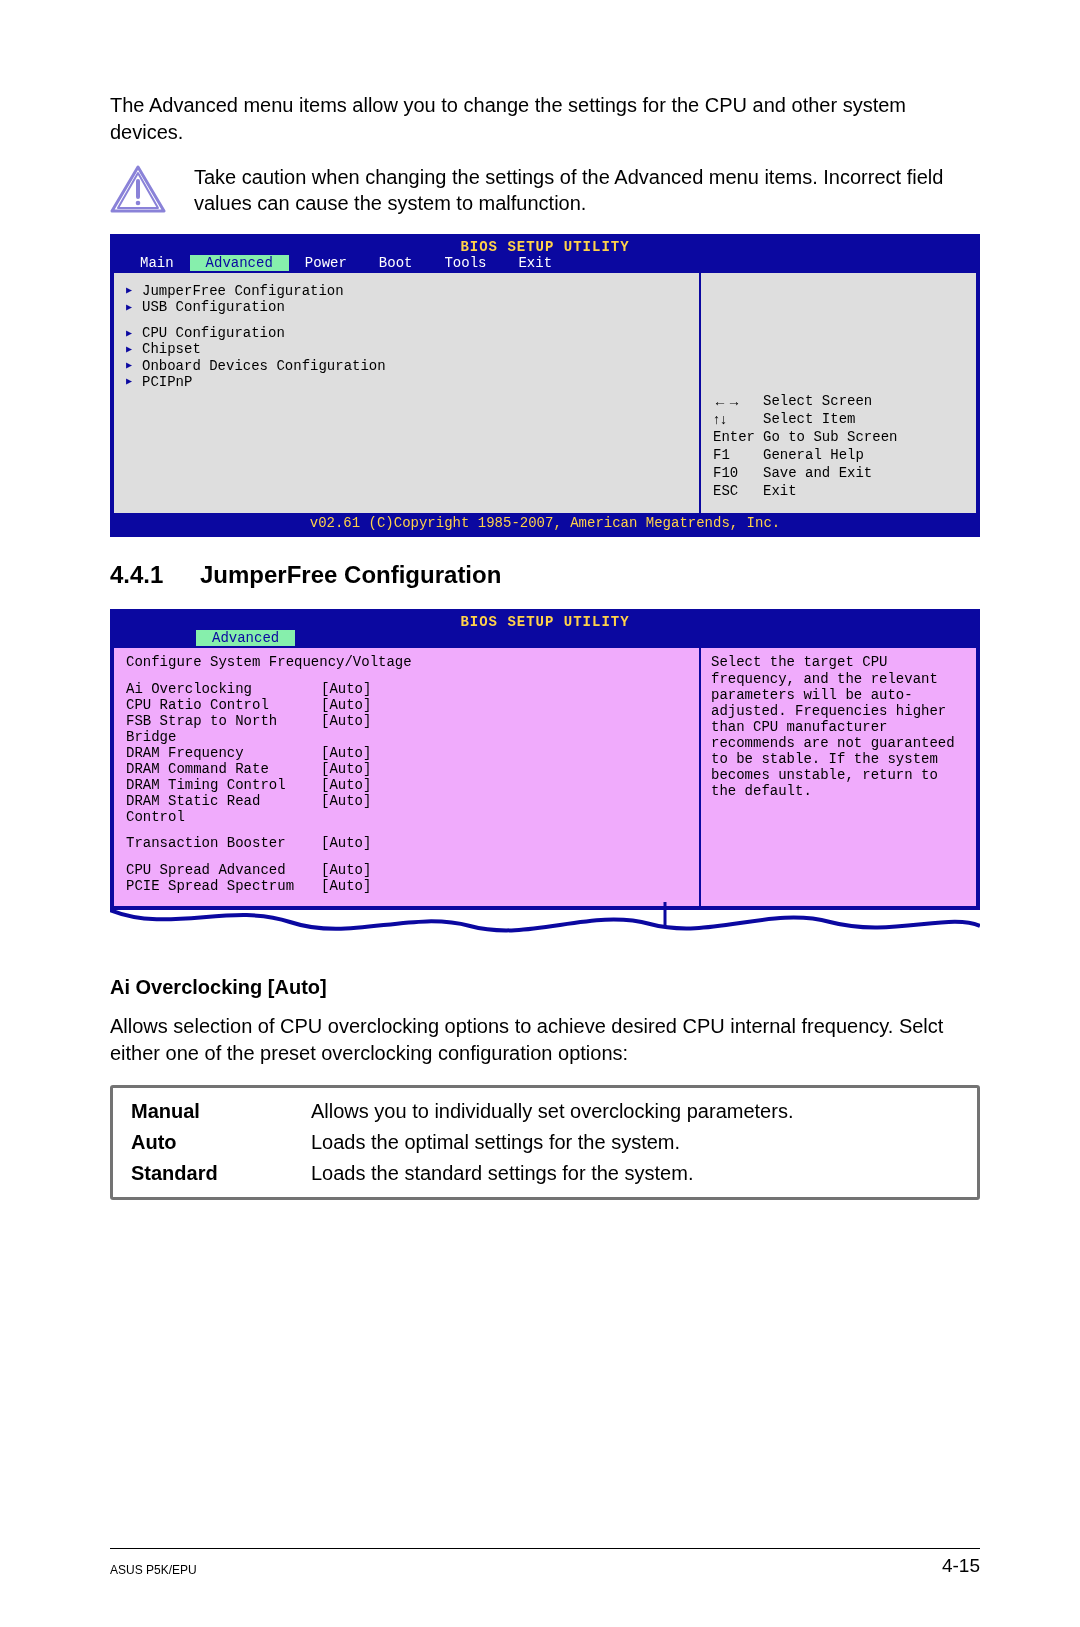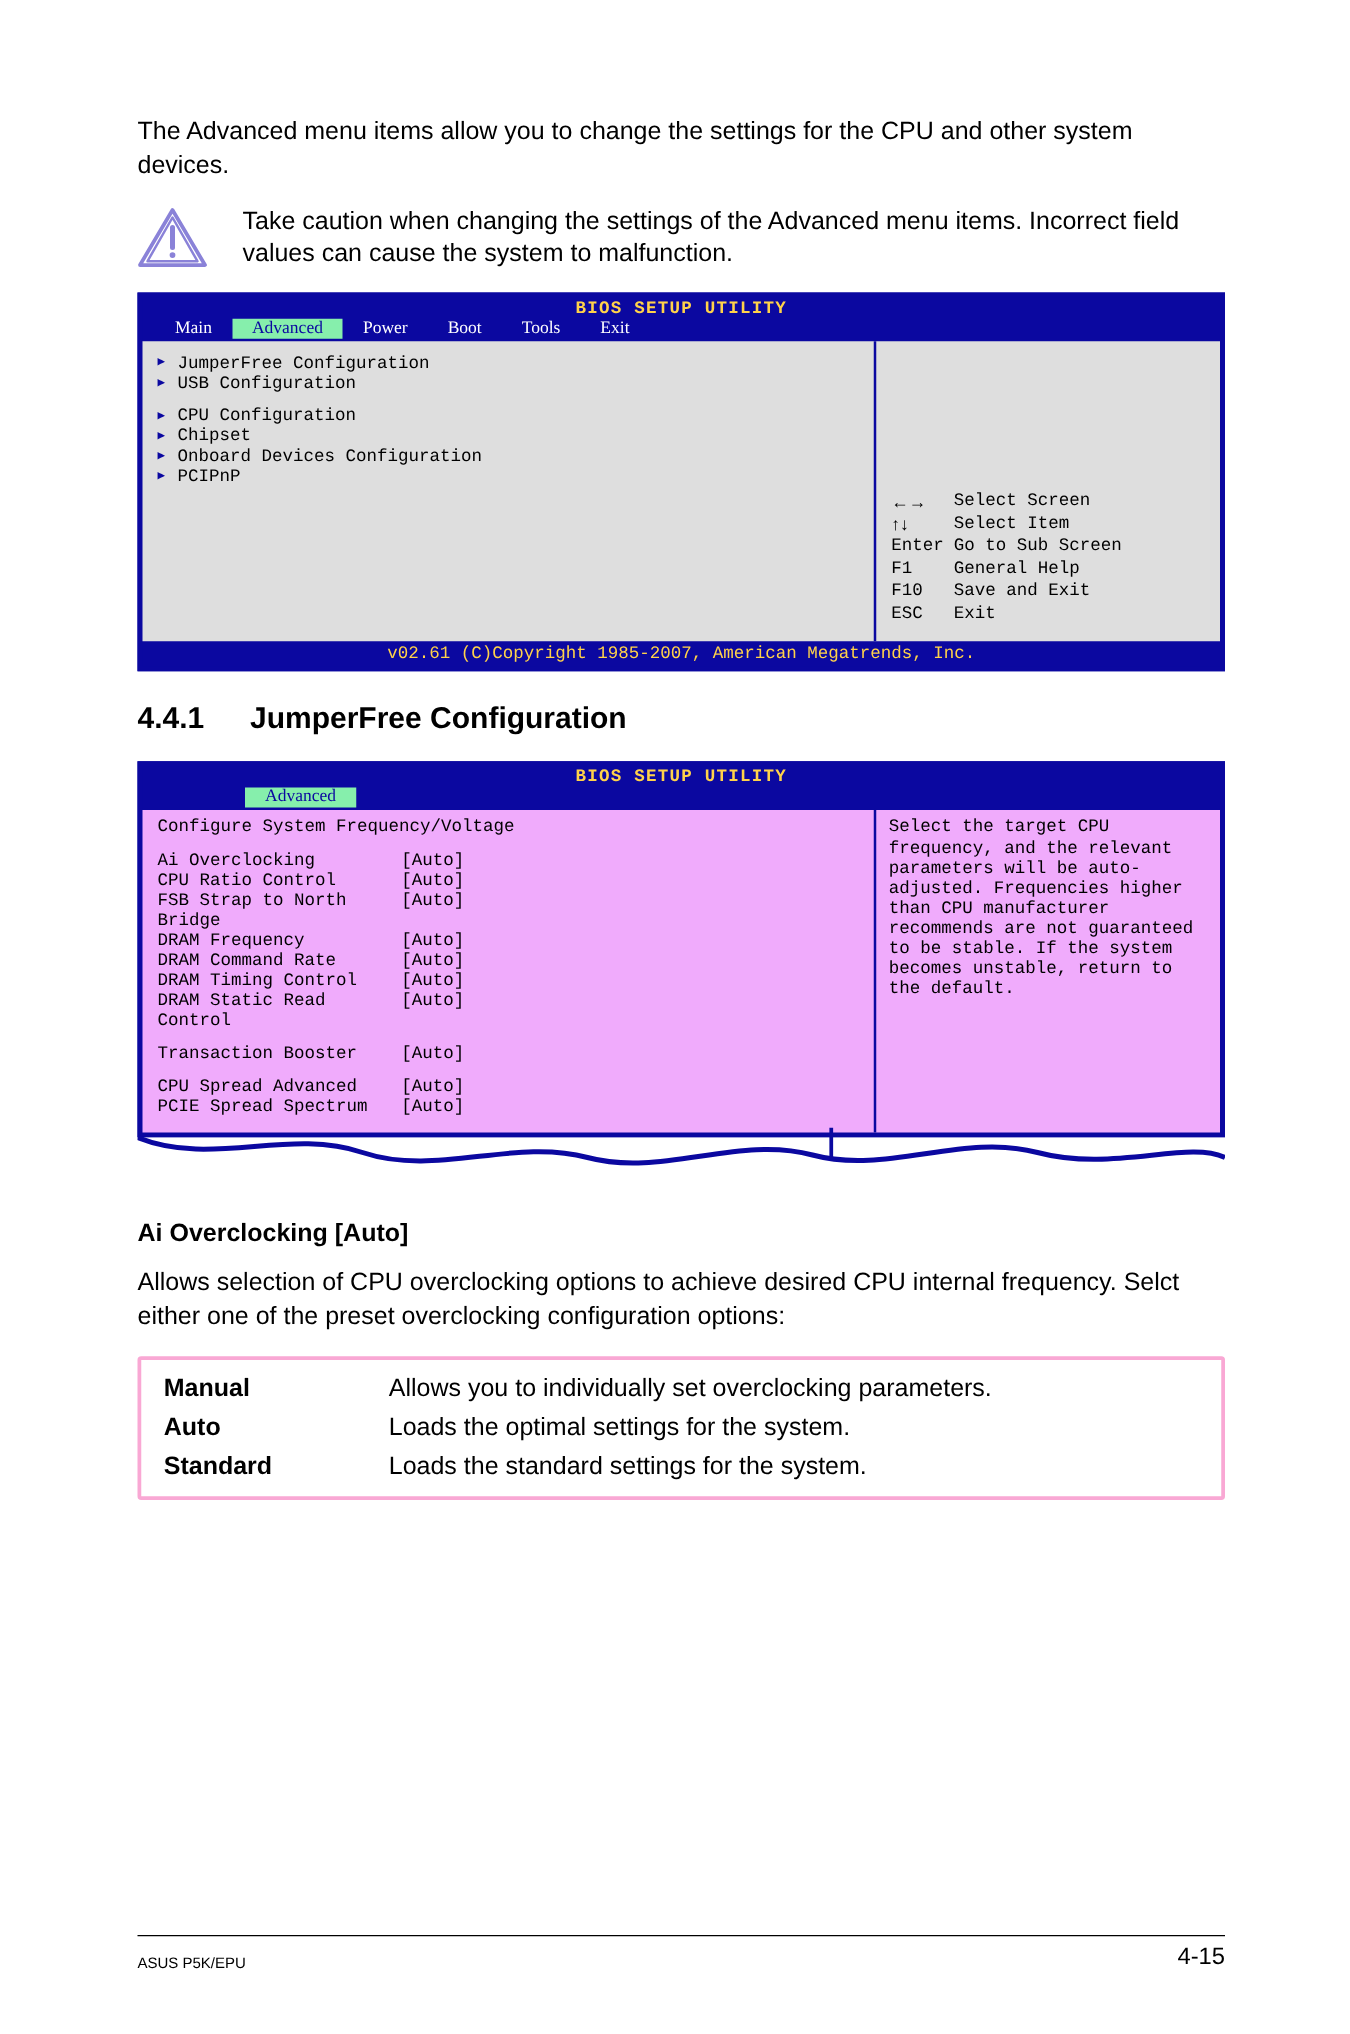--- a/index.html
+++ b/index.html
@@ -16,39 +16,39 @@
     box-sizing: border-box;
     padding: 92px 100px 60px 110px;
   }
   h1.section-title {
     font-size: 34px;
     font-weight: bold;
     margin: 0 0 24px 0;
   }
   h1.section-title .num { display:inline-block; width: 90px; }
   p.body { font-size: 20px; line-height: 1.35; margin: 0 0 18px 0; }
-  .caution-row { display:flex; align-items:flex-end; gap:28px; margin-bottom:18px; }
+  .caution-row { display:flex; align-items:center; gap:28px; margin-bottom:18px; }
   .caution-icon {
     width: 56px; height: 50px; flex: 0 0 56px;
     display:flex; align-items:center; justify-content:center;
   }
   .caution-icon svg { width:56px; height:50px; }
   .caution-text { font-size: 20px; line-height:1.3; }
   
   .bios {
     border: 4px solid #0b08a0;
     background: #0b08a0;
     font-family: "Courier New", monospace;
     font-size: 14px;
     line-height: 1.15;
     color: #000;
     margin-bottom: 24px;
   }
   .bios-titlebar { color: #ffd24a; text-align:center; padding:1px 0 0 0; font-weight:bold; letter-spacing:1px; }
-  .bios-tabs { display:flex; gap:0; padding: 0 10px 2px 10px; color:#fff;font-family:Liberation Serif, serif; }
+  .bios-tabs { display:flex; gap:0; padding: 0 10px 2px 10px; color:#fff; }
   .bios-tab { padding: 0 16px; }
   .bios-tab.active { background:#86efac; color:#0b08a0; }
   .bios-body { background:#dedede; display:flex; min-height:240px; }
   .bios-left { flex:1; border-right: 2px solid #0b08a0; padding:10px 12px 12px 12px; }
   .bios-right { width: 255px; padding:10px 10px 12px 10px; display:flex; flex-direction:column; }
   .bios-right-help { font-size:14px; color:#000; line-height:1.15; }
   .bios-keys { margin-top:auto; font-size:14px; }
   .bios-keys table td { padding:0 6px 0 0; white-space:nowrap; }
   .bios-left .menu-item { display:flex; align-items:center; gap:8px; }
   .bios-left .menu-group { margin-bottom:10px; }
@@ -60,21 +60,21 @@
   .bios2-body { background:#f0abfc; display:flex; }
   .bios2-left { flex:1; border-right:2px solid #0b08a0; padding:6px 12px 12px 12px; }
   .bios2-right { width:255px; padding:6px 10px 12px 10px; }
   .torn-bottom { position:relative; height:40px; background:#fff; }
   .torn-bottom svg { position:absolute; top:-8px; left:0; width:100%; height:48px; }
   h2.subsection {
     font-size: 24px; font-weight:bold; margin: 10px 0 20px 0;
   }
   h2.subsection .num { display:inline-block; width:90px; }
   h3.item-title { font-size:20px; font-weight:bold; margin: 26px 0 14px 0; }
-  .opts-box { border:3px solid #f9a8d4; border-radius:3px; padding: 8px 0 8px 0; }
+  .opts-box { border:3px solid #737373; border-radius:3px; padding: 8px 0 8px 0; }
   .opts-box .opt-row { display:flex; padding: 4px 18px; font-size:20px; }
   .opts-box .opt-name { width: 180px; font-weight:bold; }
   .footer-line { position:absolute; left:110px; right:100px; bottom:78px; border-top:1px solid #000; }
   .footer-left { position:absolute; left:110px; bottom:50px; font-size:12px; }
   .footer-right { position:absolute; right:100px; bottom:50px; font-size:19px; }
   .arrow-glyph { font-family: Arial, sans-serif; }
 </style>
 </head>
 <body>
 

